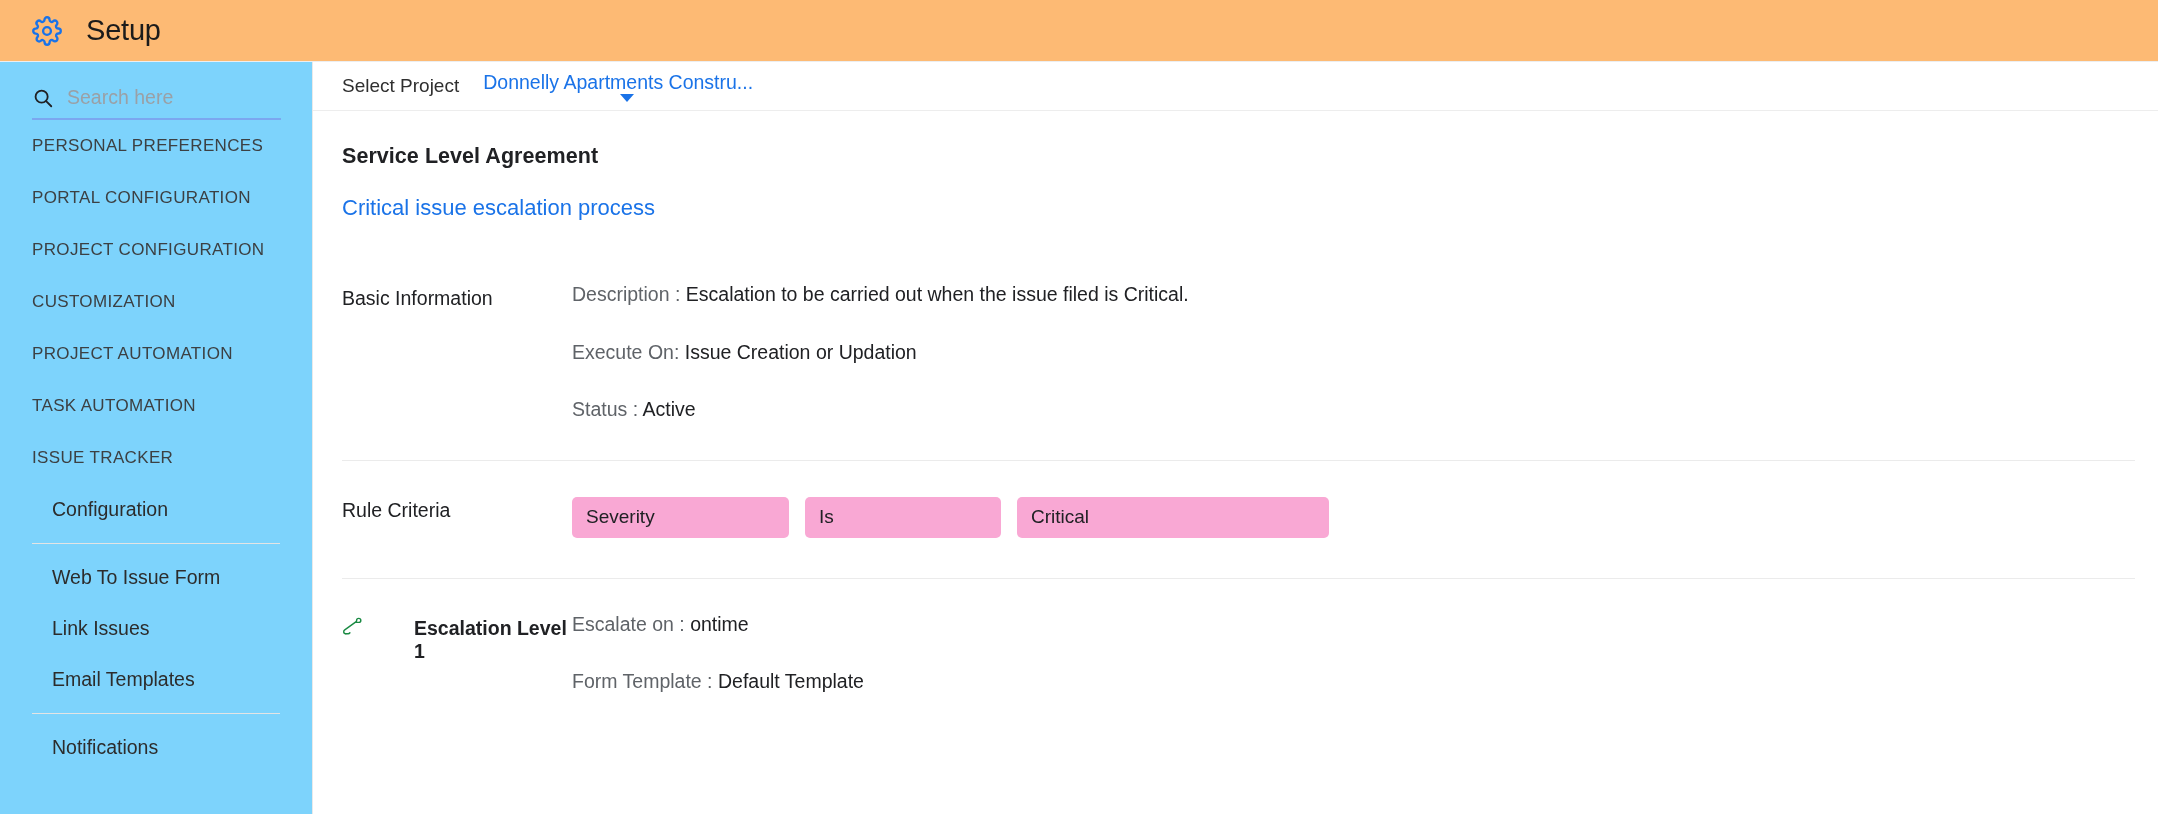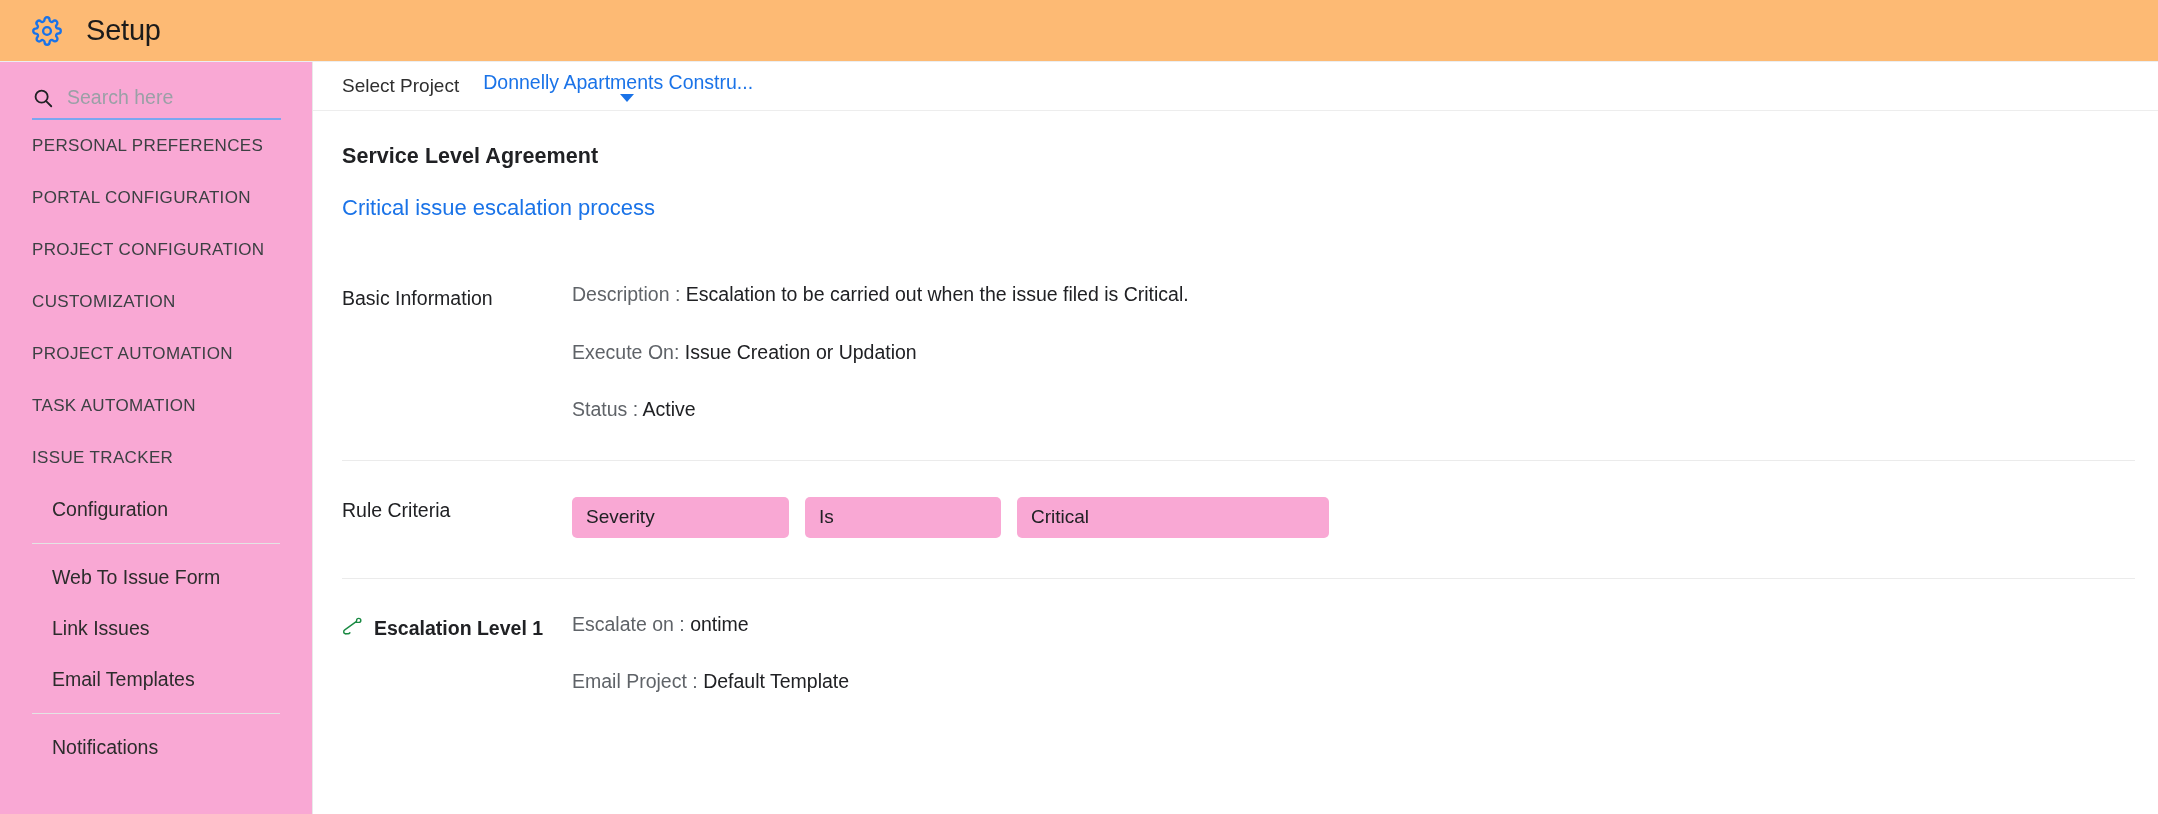--- a/index.html
+++ b/index.html
@@ -34,21 +34,21 @@
     letter-spacing: -0.2px;
   }
 
   
   .shell { display: flex; height: 752px; }
 
   
   .sidebar {
     width: 313px;
     flex: 0 0 313px;
-    background: #f9a8d4;
+    background: #7dd3fc;
     border-right: 1px solid #e9e9e9;
     position: relative;
     overflow: hidden;
   }
   .search-row {
     margin: 24px 32px 0 32px;
     display: flex;
     align-items: center;
     padding-bottom: 9px;
     border-bottom: 2px solid #7ba7f0;
@@ -160,21 +160,21 @@
   .section.no-border { border-bottom: none; }
 
   .sec-label {
     flex: 0 0 230px;
     font-size: 19.5px;
     color: #202124;
     padding-top: 2px;
     display: flex;
     align-items: flex-start;
   }
-  .sec-label.bold { font-weight: bold; }
+  .sec-label.bold { font-weight: bold; gap: 40px; }
   .esc-icon { margin-right: 11px; margin-top: -2px; flex: 0 0 20px; }
 
   .sec-body { flex: 1 1 auto; }
 
   .field-row {
     font-size: 19.5px;
     line-height: 1;
     margin-bottom: 38px;
   }
   .field-row:last-child { margin-bottom: 0; }
@@ -304,21 +304,21 @@
             </svg>
           </span>
           <span>Escalation Level 1</span>
         </div>
         <div class="sec-body">
           <div class="field-row">
             <span class="f-label">Escalate on :</span>
             <span class="f-value">ontime</span>
           </div>
           <div class="field-row">
-            <span class="f-label">Email Project :</span>
+            <span class="f-label">Form Template :</span>
             <span class="f-value">Default Template</span>
           </div>
         </div>
       </div>
 
     </div>
   </div>
 </div>
 
 </body></html>

